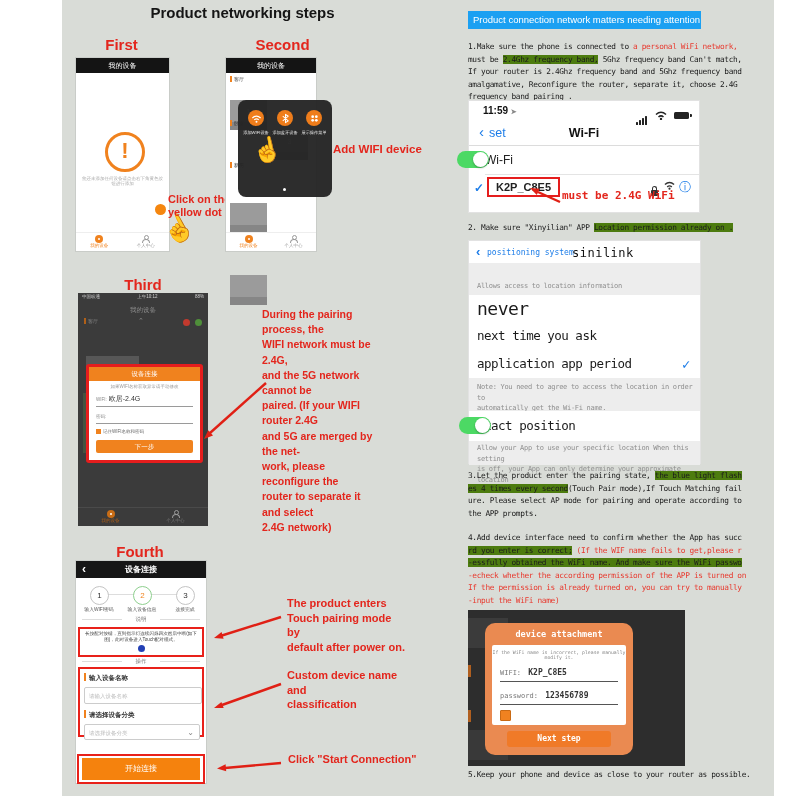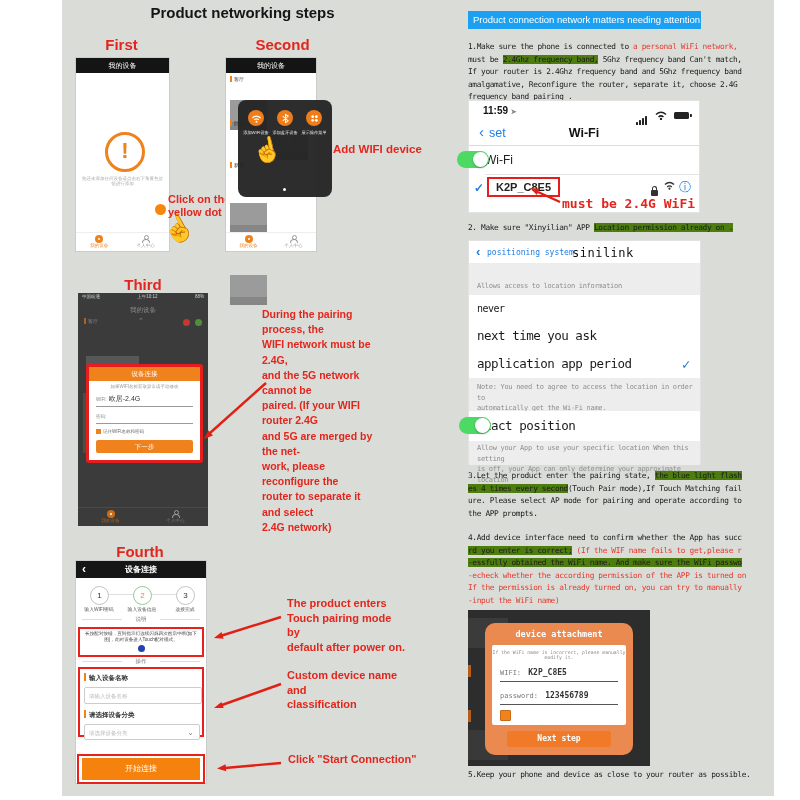--- a/index.html
+++ b/index.html
@@ -338,34 +338,34 @@
         <path d="M7 12 Q12 7.5 17 12" stroke="#333" stroke-width="3" fill="none"></path>
         <circle cx="12" cy="16" r="2.4" fill="#333"></circle>
       </svg>
     <div class="abs blue" style="right:8px;top:78px;font-size:12px;">ⓘ</div>
     <div class="abs mono" style="left:551px;top:196px;font-size:9.5px;font-weight:bold;color:#e3261d;position:fixed;"></div>
   </div>
   <svg class="abs arrow" style="left:524px;top:184px;" width="40" height="22">
     <line x1="36" y1="18" x2="14" y2="8"></line>
     <polygon points="6,4 15.7,4.7 12.8,11"></polygon>
   </svg>
-  <div class="abs mono" style="left:562px;top:196px;font-size:13px;font-weight:bold;color:#e3261d;">must be 2.4G WiFi</div>
+  <div class="abs mono" style="left:562px;top:189px;font-size:11px;font-weight:bold;color:#e3261d;">must be 2.4G WiFi</div>
 
   <div class="abs para" style="left:468px;top:222px;">
       <div><span class="seg-n">2. Make sure "Xinyilian" APP </span><span class="seg-h">Location permission already on .</span></div>
     </div>
 
   <div class="abs card" style="left:468px;top:240px;width:233px;height:224px;">
     <div class="abs blue" style="left:7px;top:3px;font-size:13px;font-weight:bold;">‹</div>
     <div class="abs blue mono" style="left:18px;top:7px;font-size:8px;">positioning system</div>
     <div class="abs mono" style="left:103px;top:5px;font-size:12px;font-weight:normal;color:#111;letter-spacing:0.5px;">sinilink</div>
     <div class="locnote" style="top:22px;height:32px;padding-top:0;">
       <div style="position:absolute;left:8px;bottom:4px;">Allows access to location information</div>
     </div>
-    <div class="locrow" style="top:54px;height:27px;font-size:10px;line-height:27px;padding-left:8px;">never</div>
+    <div class="locrow" style="top:54px;height:27px;font-size:18px;line-height:27px;padding-left:8px;">never</div>
     <div class="locrow" style="top:81px;height:28px;font-size:12.5px;line-height:28px;padding-left:8px;">next time you ask</div>
     <div class="locrow" style="top:109px;height:28px;font-size:12.5px;line-height:28px;padding-left:8px;">
       <span>application app period</span>
       <span class="blue" style="position:absolute;right:10px;font-size:14px;font-weight:bold;">✓</span>
     </div>
     <div class="locnote" style="top:137px;height:33px;box-sizing:border-box;">
         <div>Note: You need to agree to access the location in order to</div>
         <div>automatically get the Wi-Fi name.</div>
       </div>
     <div class="locrow" style="top:170px;height:30px;font-size:12.5px;line-height:30px;padding-left:8px;">
@@ -386,21 +386,21 @@
     </div>
   <div class="abs para" style="left:468px;top:532px;">
       <div><span class="seg-n">4.Add device interface need to confirm whether the App has succ</span></div>
       <div><span class="seg-h">rd you enter is correct;</span><span class="seg-r"> (If the WIF name fails to get,please r</span></div>
       <div><span class="seg-h">-essfully obtained the WiFi name. And make sure the WiFi passwo</span></div>
       <div><span class="seg-r">-echeck whether the according permission of the APP is turned on</span></div>
       <div><span class="seg-r">If the permission is already turned on, you can try to manually</span></div>
       <div><span class="seg-r">-input the WiFi name)</span></div>
     </div>
 
-  <div class="abs" style="left:468px;top:610px;width:182px;height:156px;background:#2d2d2d;">
+  <div class="abs" style="left:468px;top:610px;width:217px;height:156px;background:#2d2d2d;">
     <div class="abs" style="left:0;top:8px;width:40px;height:30px;background:rgba(255,255,255,0.07);"></div>
     <div class="abs" style="left:0;top:55px;width:3px;height:12px;background:#b05f1f;"></div>
     <div class="abs" style="left:0;top:100px;width:3px;height:12px;background:#b05f1f;"></div>
     <div class="abs" style="left:0;top:120px;width:40px;height:30px;background:rgba(255,255,255,0.06);"></div>
     <div class="abs attach-dlg" style="left:17px;top:13px;width:148px;height:132px;">
       <div class="mono" style="text-align:center;margin-top:6px;font-size:8.5px;font-weight:bold;color:#fff;">device attachment</div>
       <div class="attach-panel">
         <div class="mono" style="text-align:center;margin-top:5px;font-size:4.8px;color:#888;">If the WiFi name is incorrect, please manually modify it.</div>
         <div class="mono" style="margin:8px 8px 0;font-size:7px;color:#777;">
           <span>WIFI:</span>

